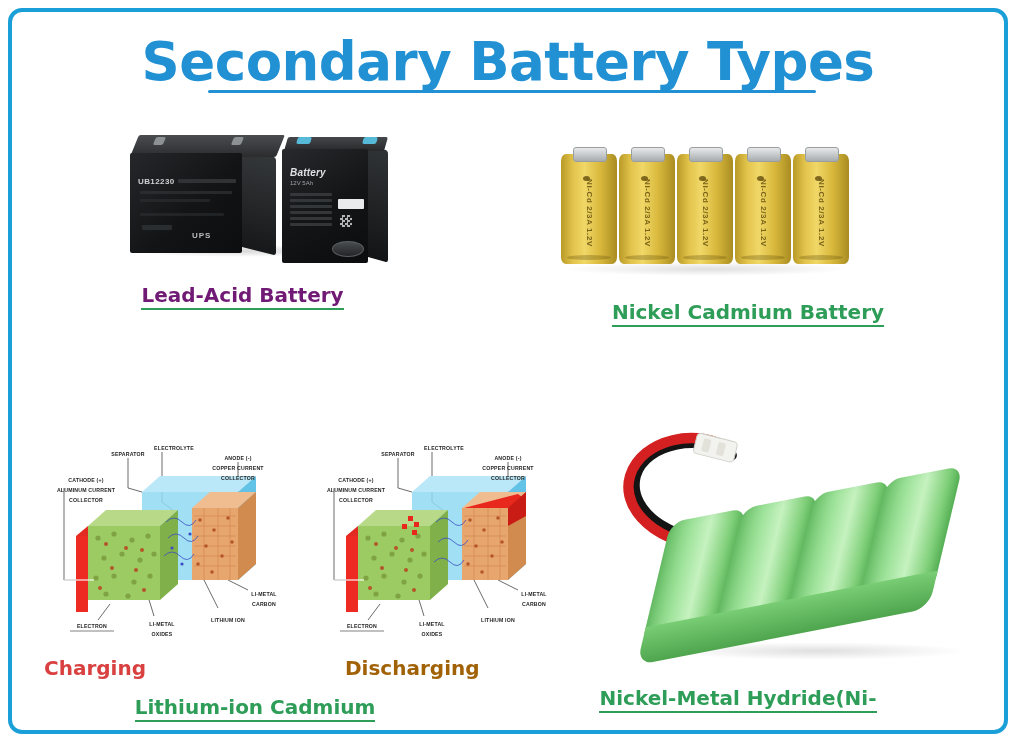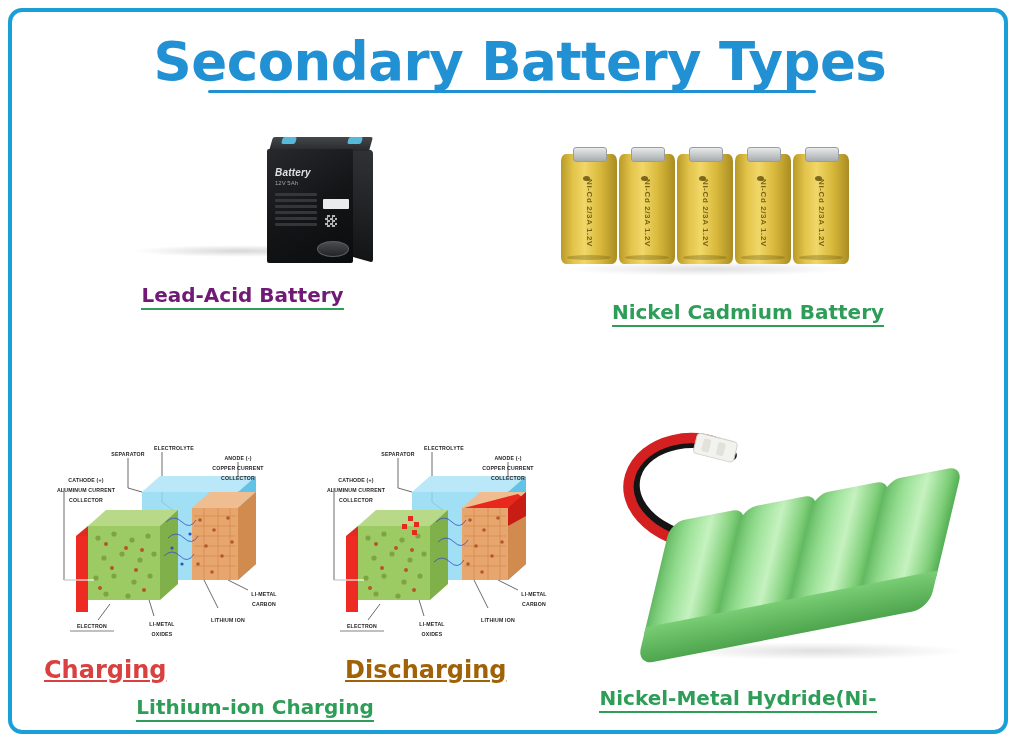--- a/index.html
+++ b/index.html
@@ -16,21 +16,21 @@
     width:1000px;height:726px;
     border:4px solid var(--frame, #1b9fd8);
     border-radius:14px;
     box-sizing:border-box;
     background:#ffffff;
     overflow:hidden;
   }
 
   
   .title{
-    position:absolute;left:12px;top:22px;width:100%;
+    position:absolute;left:0;top:22px;width:100%;
     text-align:center;
     font-size:53px;font-weight:bold;
     letter-spacing:-.5px;
     color:#2191d4;
     font-family:"DejaVu Sans", sans-serif;
     line-height:1.05;
   }
   .title-underline{
     position:absolute;left:196px;top:78px;
     width:608px;height:3px;background:#2191d4;border-radius:2px;
@@ -46,23 +46,22 @@
     border-bottom:2px solid #2e9d58;
     display:inline;
     padding-bottom:1px;
   }
   .cap-lead{left:88px;top:271px;width:285px;font-size:20px;}
   .cap-nicd{left:560px;top:288px;width:352px;font-size:20px;}
   .cap-liion{left:48px;top:683px;width:390px;font-size:20px;}
   .cap-nimh{left:576px;top:673px;width:300px;font-size:20px;line-height:1.35;}
 
   .mode-label{
-    position:absolute;font-weight:bold;font-size:24px;color:#d94040;
+    position:absolute;font-weight:bold;font-size:20px;color:#d94040;
     font-family:"DejaVu Sans", sans-serif;
-    text-decoration:underline;
   }
   .mode-charging{left:32px;top:644px;}
   .mode-discharging{left:333px;top:644px;}
 
   
   .lead-wrap{position:absolute;left:110px;top:105px;width:250px;height:155px;}
   .la-shadow{
     position:absolute;left:10px;top:128px;width:215px;height:12px;
     background:radial-gradient(ellipse at center, rgba(140,140,140,.35), rgba(255,255,255,0) 70%);
   }
@@ -96,21 +95,21 @@
     font-weight:bold;letter-spacing:1px;
   }
   .la1 .strip{position:absolute;background:#303336;border-radius:1px;}
   .la1 .s1{left:48px;top:26px;width:58px;height:4px;}
   .la1 .s2{left:10px;top:38px;width:92px;height:3px;opacity:.7;}
   .la1 .s3{left:10px;top:46px;width:70px;height:3px;opacity:.55;}
   .la1 .s4{left:10px;top:60px;width:84px;height:3px;opacity:.5;}
   .la1 .s5{left:12px;top:72px;width:30px;height:5px;opacity:.8;}
 
   
-  .la2{position:absolute;left:145px;top:20px;width:106px;height:128px;}
+  .la2{position:absolute;left:160px;top:20px;width:106px;height:128px;}
   .la2 .top{
     position:absolute;left:2px;top:0;width:100px;height:14px;
     background:linear-gradient(180deg,#45484b,#26282a);
     transform:skewX(-16deg);transform-origin:bottom left;border-radius:2px;
   }
   .la2 .face{
     position:absolute;left:0;top:12px;width:86px;height:114px;
     background:linear-gradient(150deg,#27292c 0%,#141517 50%,#0b0c0e 100%);
     border-radius:2px;
   }
@@ -196,20 +195,36 @@
 <body style="background: rgb(255, 255, 255);">
 
 <div class="poster" style="border-color: rgb(27, 159, 216);">
 
   <div class="title" style="color: rgb(33, 145, 212);">Secondary Battery Types</div>
   <div class="title-underline" style="background: rgb(33, 145, 212);"></div>
 
   <div class="lead-wrap">
     <div class="la-shadow"></div>
 
+    <div class="la1">
+      <div class="side"></div>
+      <div class="top">
+        <div class="term t1"></div>
+        <div class="term t2"></div>
+      </div>
+      <div class="face">
+        <div class="lbl">UB12230</div>
+        <div class="strip s1"></div>
+        <div class="strip s2"></div>
+        <div class="strip s3"></div>
+        <div class="strip s4"></div>
+        <div class="strip s5"></div>
+        <div class="brand">UPS</div>
+      </div>
+    </div>
 
     <div class="la2">
       <div class="side"></div>
       <div class="top">
         <div class="termb tb1"></div>
         <div class="termb tb2"></div>
       </div>
       <div class="face">
         <div class="brand2">Battery</div>
         <div class="sub2">12V 5Ah</div>
@@ -483,21 +498,21 @@
       <g stroke="#2b2b2b" stroke-width="0.6" fill="none">
         <line x1="28" y1="201" x2="72" y2="201"></line>
       </g>
     </svg>
   </div>
 
   <div class="mode-label mode-charging" style="color: rgb(217, 64, 64);">Charging</div>
   <div class="mode-label mode-discharging" style="color: #a16207;">Discharging</div>
 
   <div class="caption cap-liion" style="color: rgb(46, 157, 88);">
-    <span style="border-bottom-color: rgb(46, 157, 88);">Lithium-ion Charging</span>
+    <span style="border-bottom-color: rgb(46, 157, 88);">Lithium-ion Cadmium</span>
   </div>
 
   <div class="nimh-wrap">
     <div class="nimh-shadow"></div>
 
     <svg class="wireloop" width="230" height="170" viewBox="0 0 230 170">
       <path d="M135,120 C 60,130 8,90 18,52 C 28,16 90,6 120,30" fill="none" stroke="#141414" stroke-width="11" stroke-linecap="round"></path>
       <path d="M128,126 C 52,136 0,92 12,52 C 24,12 86,0 118,24" fill="none" stroke="#d42020" stroke-width="11" stroke-linecap="round"></path>
       <g transform="translate(84,6) rotate(14)">
         <rect x="0" y="0" width="44" height="22" rx="4" fill="#f2f2ee" stroke="#cfcfc8" stroke-width="1"></rect>

